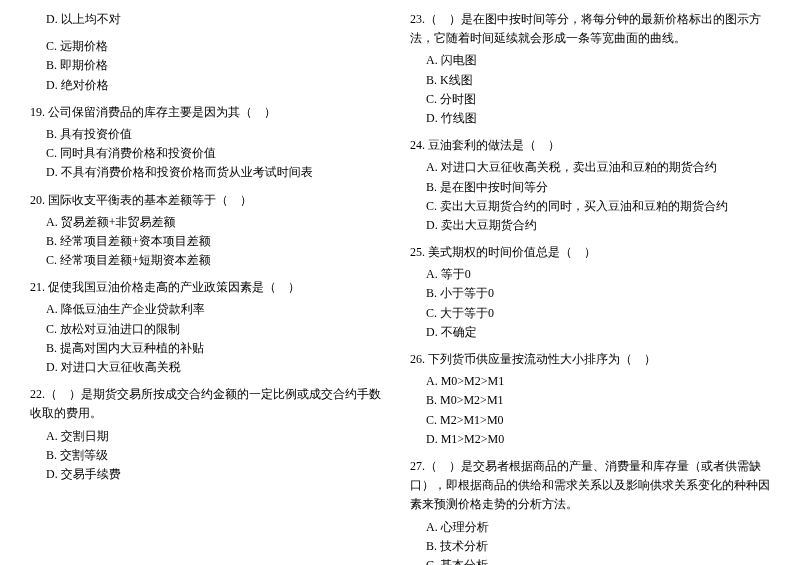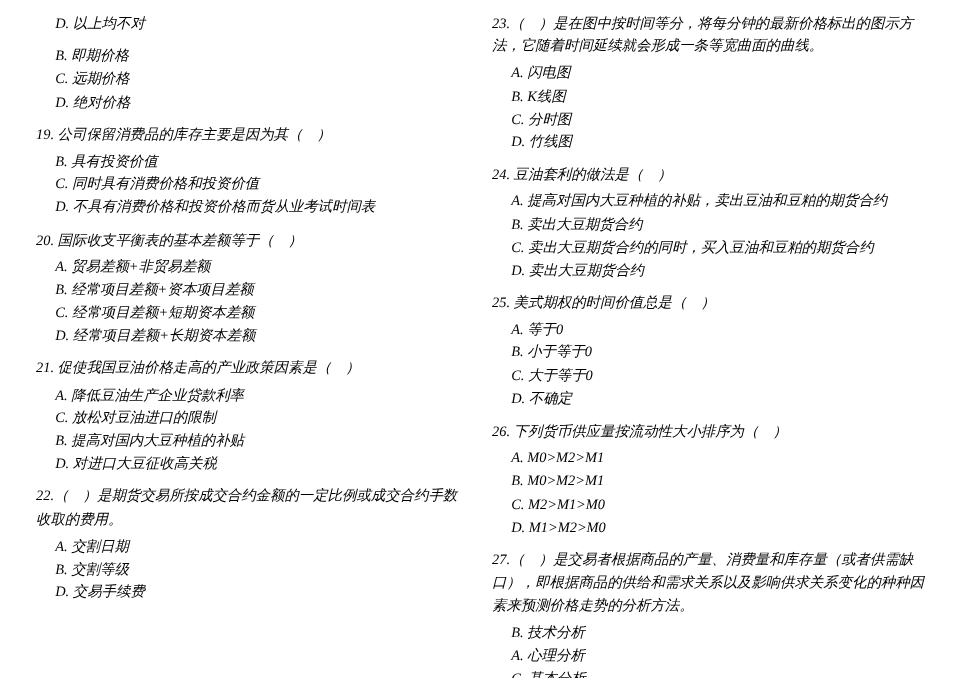--- a/index.html
+++ b/index.html
@@ -18,21 +18,20 @@
     }
     .page-content {
       display: flex;
       gap: 20px;
     }
     .column {
       flex: 1;
     }
     .question-block {
       margin-bottom: 8px;
-      font-style: italic;
     }
     .question-title {
       margin-bottom: 3px;
       line-height: 1.6;
     }
     .option {
       padding-left: 16px;
       line-height: 1.6;
     }
   </style>
@@ -40,38 +39,37 @@
 <body>
 
 <div class="page-content">
   <div class="column">
 
     <div class="question-block">
       <div class="option">D. 以上均不对</div>
     </div>
 
     <div class="question-block">
+      <div class="option">C. 远期价格</div>
       <div class="option">B. 即期价格</div>
-      <div class="option">C. 远期价格</div>
       <div class="option">D. 绝对价格</div>
     </div>
 
     <div class="question-block">
       <div class="question-title">19. 公司保留消费品的库存主要是因为其（　）</div>
       <div class="option">B. 具有投资价值</div>
       <div class="option">C. 同时具有消费价格和投资价值</div>
       <div class="option">D. 不具有消费价格和投资价格而货从业考试时间表</div>
     </div>
 
     <div class="question-block">
       <div class="question-title">20. 国际收支平衡表的基本差额等于（　）</div>
       <div class="option">A. 贸易差额+非贸易差额</div>
       <div class="option">B. 经常项目差额+资本项目差额</div>
       <div class="option">C. 经常项目差额+短期资本差额</div>
-      <div class="option">D. 经常项目差额+长期资本差额</div>
     </div>
 
     <div class="question-block">
       <div class="question-title">21. 促使我国豆油价格走高的产业政策因素是（　）</div>
       <div class="option">A. 降低豆油生产企业贷款利率</div>
       <div class="option">C. 放松对豆油进口的限制</div>
       <div class="option">B. 提高对国内大豆种植的补贴</div>
       <div class="option">D. 对进口大豆征收高关税</div>
     </div>
 
@@ -89,22 +87,22 @@
     <div class="question-block">
       <div class="question-title">23.（　）是在图中按时间等分，将每分钟的最新价格标出的图示方法，它随着时间延续就会形成一条等宽曲面的曲线。</div>
       <div class="option">A. 闪电图</div>
       <div class="option">B. K线图</div>
       <div class="option">C. 分时图</div>
       <div class="option">D. 竹线图</div>
     </div>
 
     <div class="question-block">
       <div class="question-title">24. 豆油套利的做法是（　）</div>
-      <div class="option">A. 提高对国内大豆种植的补贴，卖出豆油和豆粕的期货合约</div>
-      <div class="option">B. 卖出大豆期货合约</div>
+      <div class="option">A. 对进口大豆征收高关税，卖出豆油和豆粕的期货合约</div>
+      <div class="option">B. 是在图中按时间等分</div>
       <div class="option">C. 卖出大豆期货合约的同时，买入豆油和豆粕的期货合约</div>
       <div class="option">D. 卖出大豆期货合约</div>
     </div>
 
     <div class="question-block">
       <div class="question-title">25. 美式期权的时间价值总是（　）</div>
       <div class="option">A. 等于0</div>
       <div class="option">B. 小于等于0</div>
       <div class="option">C. 大于等于0</div>
       <div class="option">D. 不确定</div>
@@ -113,19 +111,19 @@
     <div class="question-block">
       <div class="question-title">26. 下列货币供应量按流动性大小排序为（　）</div>
       <div class="option">A. M0&gt;M2&gt;M1</div>
       <div class="option">B. M0&gt;M2&gt;M1</div>
       <div class="option">C. M2&gt;M1&gt;M0</div>
       <div class="option">D. M1&gt;M2&gt;M0</div>
     </div>
 
     <div class="question-block">
       <div class="question-title">27.（　）是交易者根据商品的产量、消费量和库存量（或者供需缺口），即根据商品的供给和需求关系以及影响供求关系变化的种种因素来预测价格走势的分析方法。</div>
+      <div class="option">A. 心理分析</div>
       <div class="option">B. 技术分析</div>
-      <div class="option">A. 心理分析</div>
       <div class="option">C. 基本分析</div>
     </div>
 
   </div>
 </div>
 
 </body></html>

